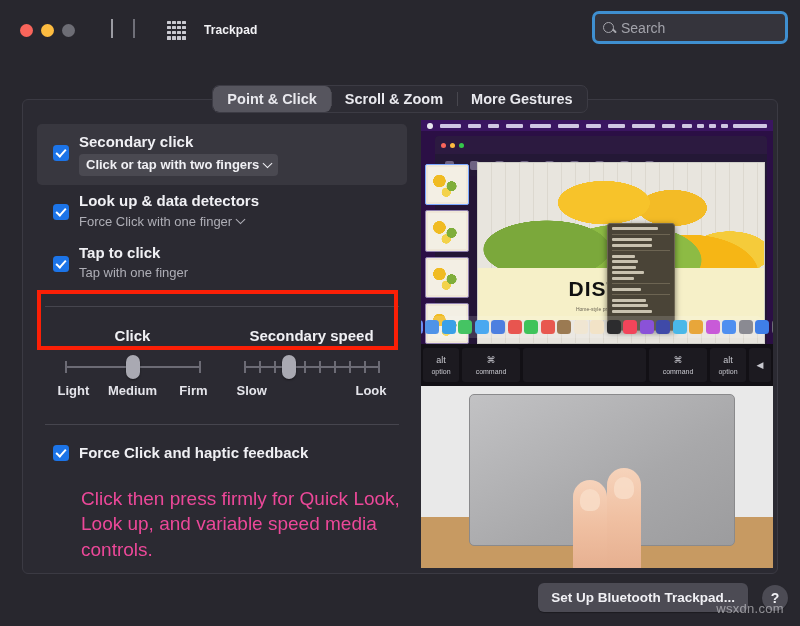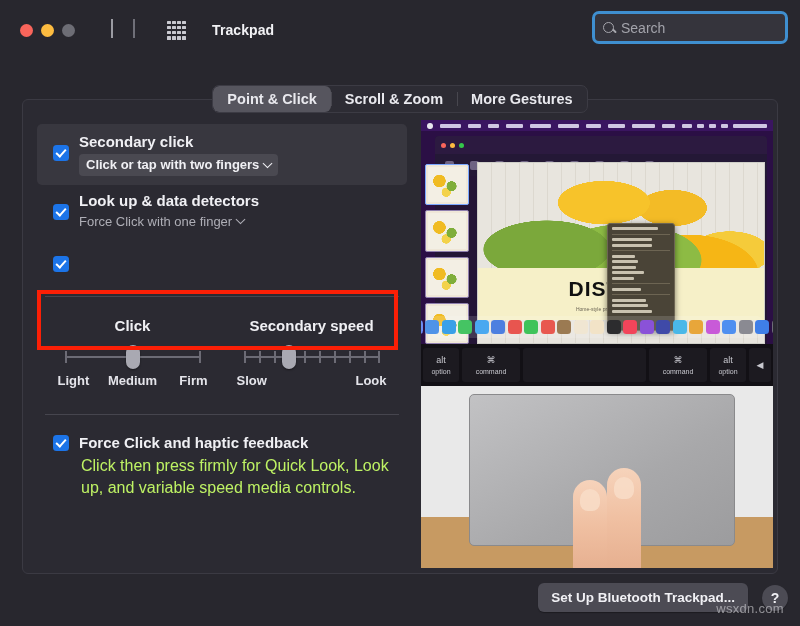--- a/index.html
+++ b/index.html
@@ -41,22 +41,22 @@
     margin-left: 32px;
     width: 19px; height: 19px;
     display: grid;
     grid-template-columns: repeat(4, 1fr);
     grid-template-rows: repeat(4, 1fr);
     gap: 1.5px;
   }
   .gridicon i { background: #c9c9d0; border-radius: 0.5px; display:block; }
 
   .win-title {
-    margin-left: 26px;
-    font-size: 14px;
+    margin-left: 18px;
+    font-size: 12px;
     font-weight: bold;
     color: #f2f2f5;
     letter-spacing: .1px;
   }
 
   .searchwrap {
     position: absolute;
     right: 12px; top: 11px;
     width: 196px; height: 33px;
     border-radius: 7px;
@@ -208,22 +208,22 @@
   .slider-labels {
     width: 150px; display: flex; justify-content: space-between;
     margin-top: 9px; font-size: 13px; font-weight: bold; color: #e4e4ea;
   }
   .slider-labels.three span { flex: 1; text-align: center; }
   .slider-labels.three span:first-child { text-align: left; }
   .slider-labels.three span:last-child { text-align: right; }
 
   
   .forceblock { display: flex; padding-left: 14px; }
-  .force-text { display: flex; flex-direction: column; gap: 2px; }
-  .force-desc { font-size: 16px; color: #bef264; line-height: 1.35; padding-left: 2px;}
+  .force-text { display: flex; flex-direction: column; gap: 22px; }
+  .force-desc { font-size: 19px; color: #ec4899; line-height: 1.35; padding-left: 2px;}
 
   
   .preview {
     position: absolute;
     right: 4px; top: 20px;
     width: 352px; height: 448px;
     background: #1a1720;
     overflow: hidden;
   }
   .pv-mac { position: absolute; inset: 0 0 auto 0; height: 224px; background: #2b0f45; }
@@ -401,20 +401,24 @@
         <span class="opt-title">Look up &amp; data detectors</span>
         <span class="opt-sub">
           <span>Force Click with one finger</span>
           <span class="vchev"></span>
         </span>
       </span>
     </div>
 
     <div class="optrow">
       <span class="cb"></span>
+      <span class="opt-text">
+        <span class="opt-title">Tap to click</span>
+        <span class="opt-sub">Tap with one finger</span>
+      </span>
     </div>
 
     <div class="divider"></div>
 
     <div class="sliders">
 
       <div class="slider-block">
         <div class="slider-title">Click</div>
         <div class="track-wrap">
           <div class="track"></div>

